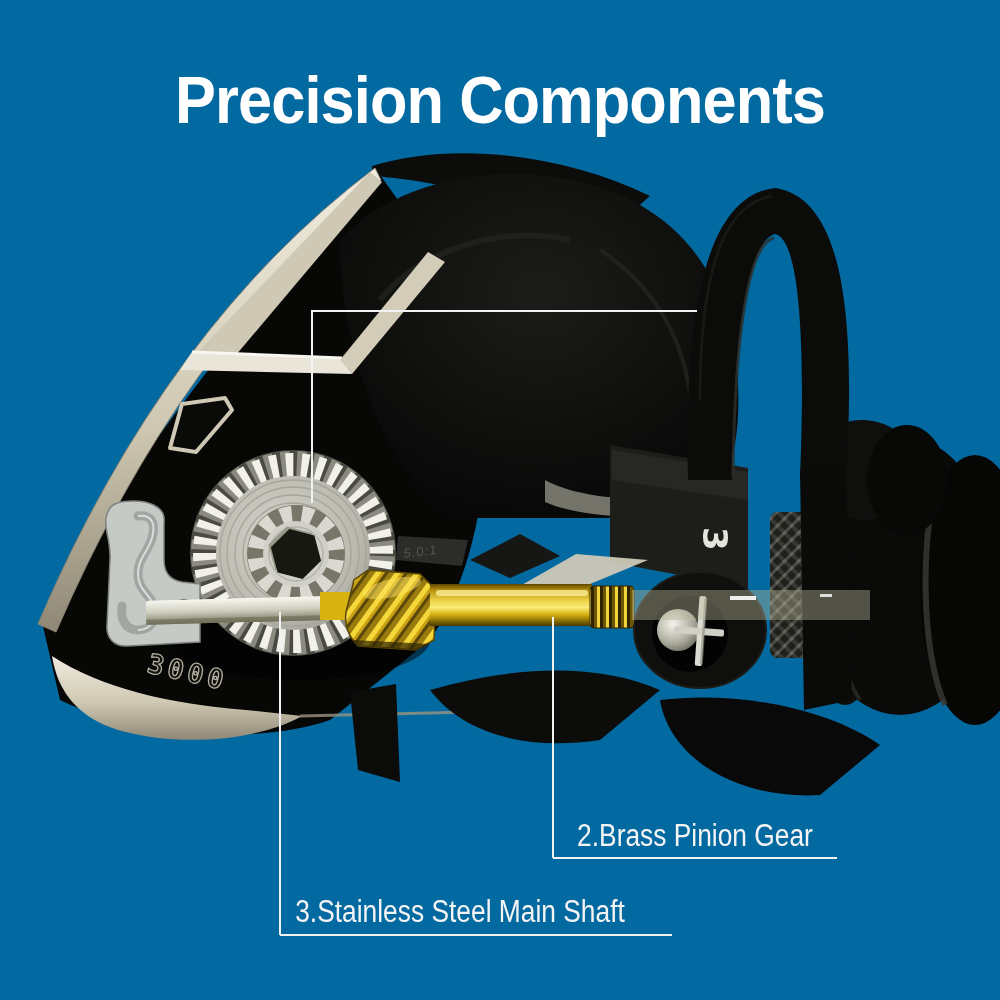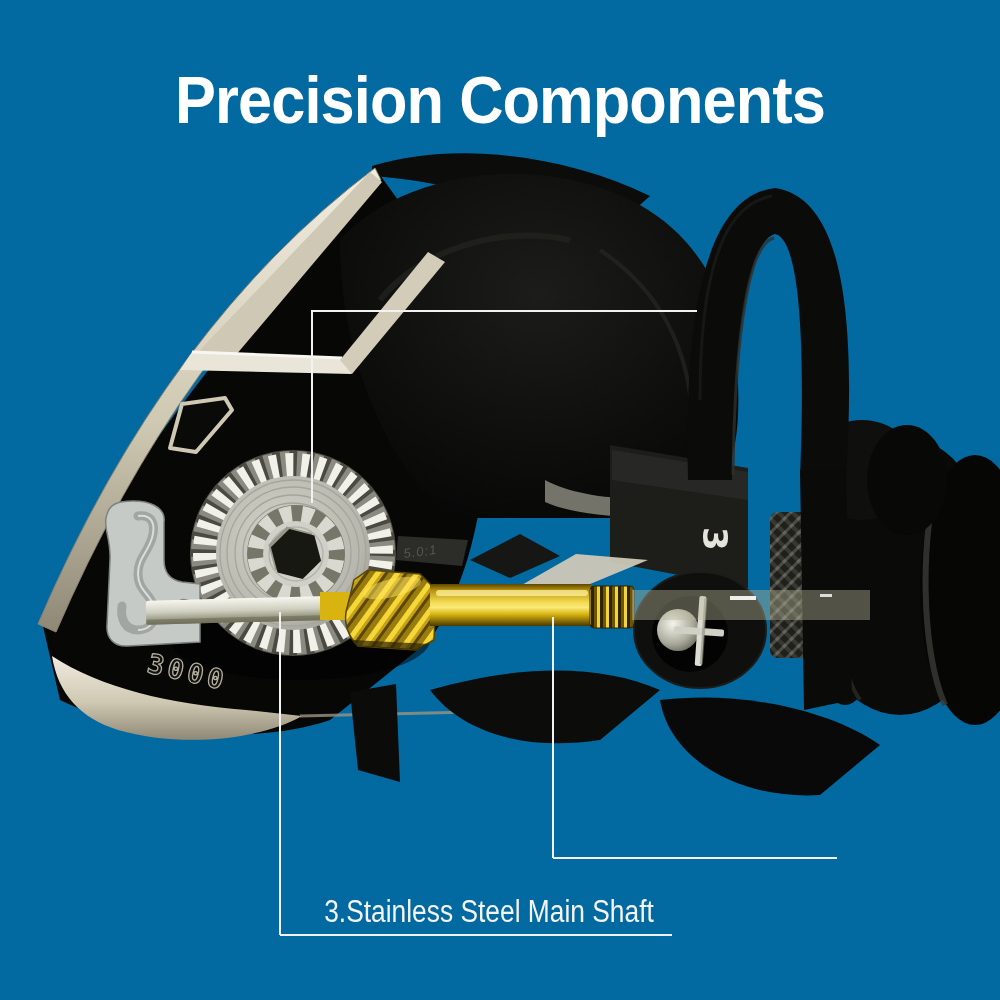--- a/index.html
+++ b/index.html
@@ -187,22 +187,25 @@
       <path d="M430,690 C520,664 600,664 660,690 L600,740 C520,752 460,730 430,690 Z" fill="#0c0c0b"></path>
       <path d="M660,700 C740,690 830,710 880,745 L820,795 C740,800 670,760 660,700 Z" fill="#090909"></path>
     </g>
 
     <text transform="translate(146,672) rotate(13)" font-family="DejaVu Sans Mono, monospace" font-size="27" font-weight="bold" letter-spacing="4" fill="#14140f" stroke-width="1.3" stroke="#b5b0a2">3000</text>
   </svg>
 
   <div class="cline" style="left:312px;top:310px;width:385px;height:2px;"></div>
   <div class="cline" style="left:311px;top:310px;width:2px;height:193px;"></div>
 
+  <div class="callout" style="left:553px;top:818px;width:284px;">
+    <span class="label">2.Brass Pinion Gear</span>
+  </div>
   <div class="cline" style="left:553px;top:857px;width:284px;height:2px;"></div>
   <div class="cline" style="left:552px;top:617px;width:2px;height:241px;"></div>
 
-  <div class="callout" style="left:293px;top:894px;width:392px;">
+  <div class="callout" style="left:264px;top:894px;width:392px;">
     <span class="label">3.Stainless Steel Main Shaft</span>
   </div>
   <div class="cline" style="left:280px;top:934px;width:392px;height:2px;"></div>
   <div class="cline" style="left:279px;top:612px;width:2px;height:323px;"></div>
 
 </div>
 
 </body></html>

